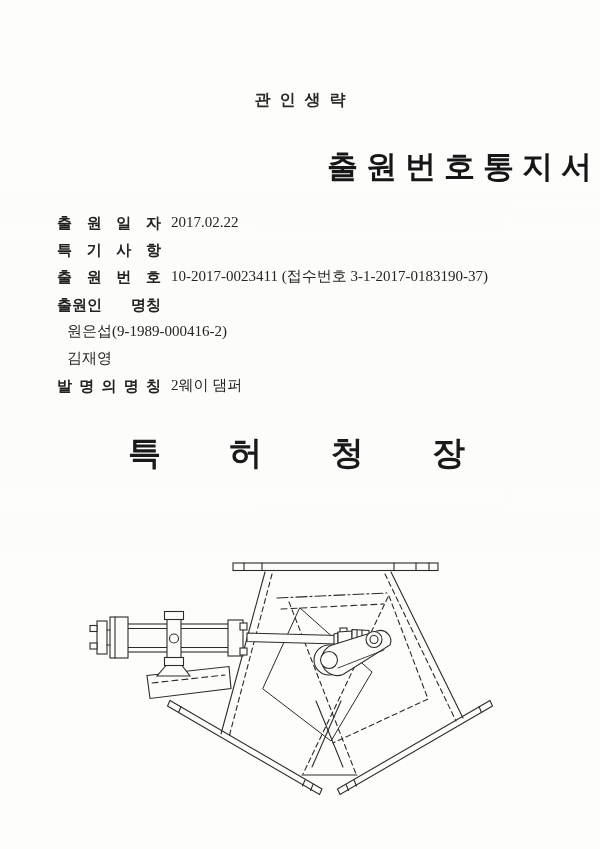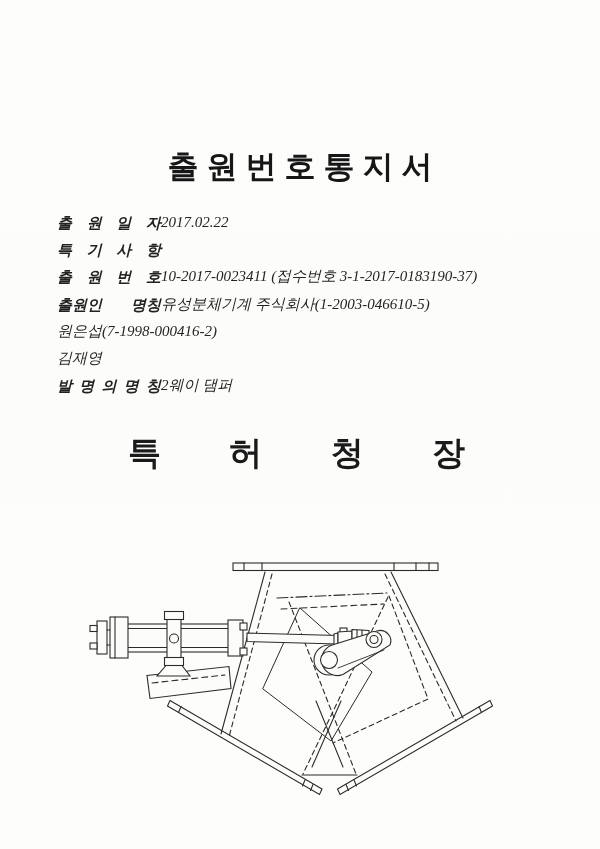--- a/index.html
+++ b/index.html
@@ -14,75 +14,76 @@
     position:relative;width:600px;height:849px;
     background:linear-gradient(180deg,#fdfdfc 0%,#fcfcfa 40%,#fdfdfb 100%);
   }
   .header-note{
     position:absolute;top:90px;left:0;width:600px;
     text-align:center;font-size:16px;font-weight:700;
     letter-spacing:9px;text-indent:9px;color:#2a2a2a;
   }
   .doc-title{
     position:absolute;top:146px;left:0;width:600px;
-    text-align:center;font-size:31px;font-weight:700;
+    text-align:right;font-size:31px;font-weight:700;
     letter-spacing:8px;text-indent:8px;color:#161616;
   }
   .fields{
     position:absolute;top:209px;left:57px;width:480px;
   }
   .field-row{
-    display:flex;align-items:flex-start;height:27.2px;line-height:27.2px;font-style:italic;
+    display:flex;align-items:flex-start;height:27.2px;line-height:27.2px;
   }
   .field-label{
     width:104px;flex:0 0 104px;
     font-size:15px;font-weight:700;color:#222;
     text-align:justify;text-align-last:justify;
     white-space:nowrap;
   }
   .field-value{
+    margin-left:10px;
     font-family:"Liberation Serif","DejaVu Serif",serif;
     font-size:15px;color:#242424;white-space:nowrap;
   }
   .commissioner{
     position:absolute;top:434px;left:128px;width:337px;
     display:flex;justify-content:space-between;
     font-size:33px;font-weight:700;color:#1a1a1a;line-height:38px;
   }
   .figure-wrap{
     position:absolute;top:555px;left:85px;width:420px;height:250px;
   }
   svg{display:block;}
 </style>
 </head>
 <body>
 
 <div class="page">
 
+  <div class="header-note">관인생략</div>
 
   <div class="doc-title">출원번호통지서</div>
 
   <div class="fields">
     <div class="field-row">
       <div class="field-label">출 원 일 자</div>
       <div class="field-value">2017.02.22</div>
     </div>
     <div class="field-row">
       <div class="field-label">특 기 사 항</div>
     </div>
     <div class="field-row">
       <div class="field-label">출 원 번 호</div>
       <div class="field-value">10-2017-0023411 (접수번호 3-1-2017-0183190-37)</div>
     </div>
     <div class="field-row">
       <div class="field-label">출원인 명칭</div>
-      <div class="field-value">유성분체기계 주식회사(1-2003-046610-5)</div>
     </div>
     <div class="field-row">
-      <div class="field-value">원은섭(7-1998-000416-2)</div>
+      <div class="field-value">원은섭(9-1989-000416-2)</div>
     </div>
     <div class="field-row">
       <div class="field-value">김재영</div>
     </div>
     <div class="field-row">
       <div class="field-label">발 명 의 명 칭</div>
       <div class="field-value">2웨이 댐퍼</div>
     </div>
   </div>
 

